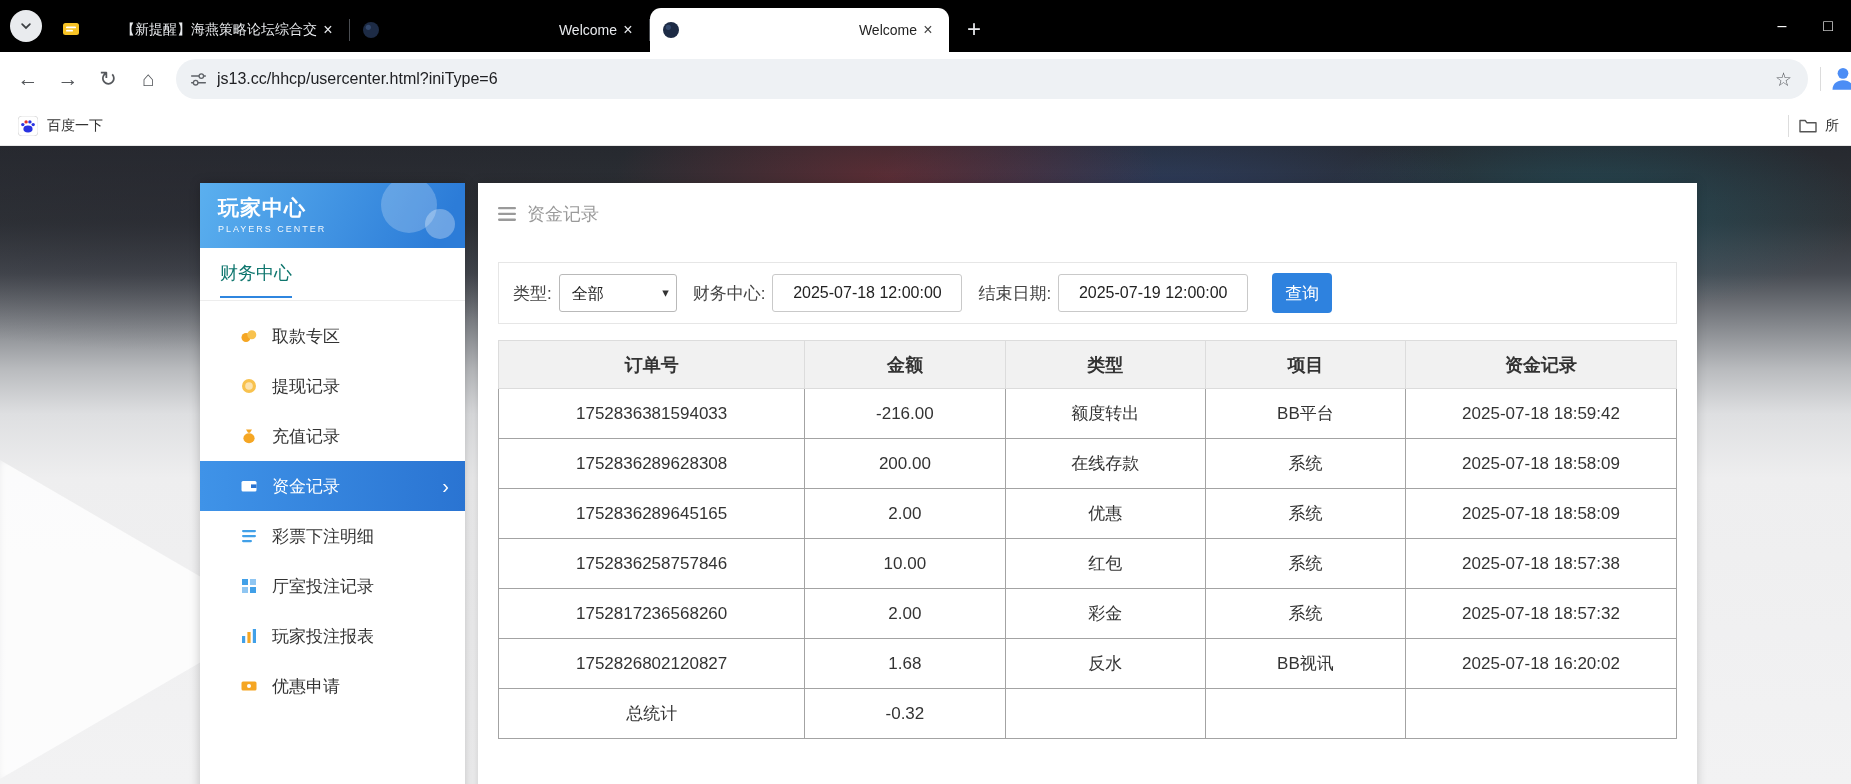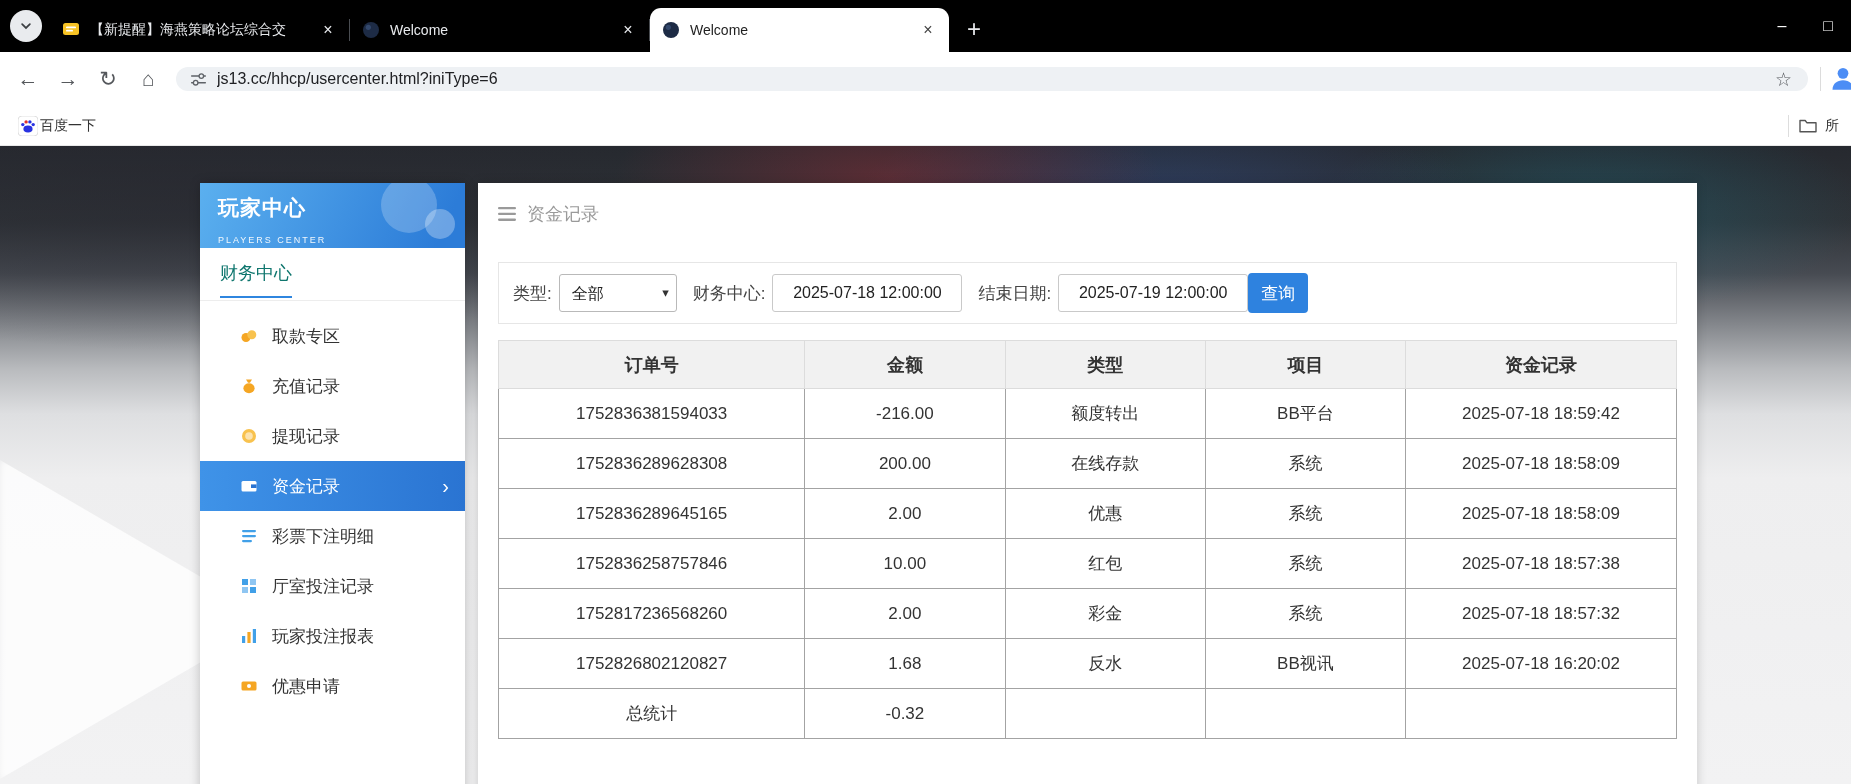--- a/index.html
+++ b/index.html
@@ -6,40 +6,40 @@
   html,body { width:1851px; height:784px; overflow:hidden; }
   body { font-family:"Liberation Sans","DejaVu Sans",sans-serif; background:#fff; }
   .screen { position:relative; width:1851px; height:784px; overflow:hidden; background:#fff; }
 
   
   .tab-strip { position:absolute; top:0; left:0; right:0; height:52px; background:#000; display:flex; align-items:flex-end; }
   .tab-menu-btn { width:32px; height:32px; margin:0 8px 10px 10px; border-radius:50%; background:#e9ebee; border:none; display:flex; align-items:center; justify-content:center; cursor:pointer; }
   .tab { width:299px; height:44px; display:flex; align-items:center; padding:0 10px 0 12px; color:#e8eaed; font-size:14px; border-radius:11px 11px 0 0; position:relative; cursor:pointer; }
   .tab.active { background:#fff; color:#1f1f1f; }
   .tab .favicon { width:18px; height:18px; margin-right:10px; flex:0 0 auto; }
-  .tab .tab-title { flex:1; white-space:nowrap; overflow:hidden; }
+  .tab .tab-title { flex:1; white-space:nowrap; overflow:hidden;text-align:right; }
   .tab .tab-close { width:22px; height:22px; border-radius:50%; display:flex; align-items:center; justify-content:center; font-size:16px; line-height:1; cursor:pointer; }
   .tab.active .tab-close { color:#444; }
   .tab-sep { width:1px; height:22px; background:#4a4d52; margin-bottom:11px; }
   .new-tab-btn { width:34px; height:34px; margin:0 0 6px 8px; background:none; border:none; color:#e8eaed; font-size:24px; line-height:1; cursor:pointer; }
   .win-controls { position:absolute; right:0; top:0; height:52px; display:flex; }
   .win-btn { width:46px; height:52px; background:none; border:none; color:#fff; font-size:16px; display:flex; align-items:center; justify-content:center; cursor:pointer; }
 
   
   .nav-bar { position:absolute; top:52px; left:0; right:0; height:54px; background:#fff; display:flex; align-items:center; padding:0 8px; }
   .nav-icon { width:40px; height:40px; border:none; background:none; border-radius:50%; font-size:21px; color:#55585c; display:flex; align-items:center; justify-content:center; cursor:pointer; flex:0 0 auto; }
-  .url-pill { flex:1; height:24px; background:#eef1f4; border-radius:20px; margin:8px 8px; display:flex; align-items:center; padding:0 14px; cursor:text; }
+  .url-pill { flex:1; height:40px; background:#eef1f4; border-radius:20px; margin:8px 8px; display:flex; align-items:center; padding:0 14px; cursor:text; }
   .url-text { flex:1; margin-left:10px; font-size:16px; color:#202124; white-space:nowrap; overflow:hidden; }
   .star-btn { background:none; border:none; font-size:19px; color:#55585c; cursor:pointer; padding:0 2px; }
   .nav-sep { width:1px; height:24px; background:#dcdcdc; margin:0 8px 0 4px; }
   .profile-btn { background:none; border:none; cursor:pointer; margin-right:-14px; flex:0 0 auto; }
 
   
   .bookmarks-bar { position:absolute; top:106px; left:0; right:0; height:40px; background:#fff; border-bottom:1px solid #e9e9e9; display:flex; align-items:center; padding:0 12px; }
-  .bookmark-item { display:flex; align-items:center; gap:2px; font-size:14px; color:#333; cursor:pointer; padding:4px 6px; border-radius:6px; }
+  .bookmark-item { display:flex; align-items:center; gap:9px; font-size:14px; color:#333; cursor:pointer; padding:4px 6px; border-radius:6px; }
   .bm-right { margin-left:auto; display:flex; align-items:center; gap:10px; }
   .bm-sep { width:1px; height:22px; background:#ddd; }
   .bm-folder { display:flex; align-items:center; gap:8px; font-size:14px; color:#333; cursor:pointer; white-space:nowrap; }
 
   
   .page { position:absolute; top:146px; left:0; width:1851px; height:638px; overflow:hidden; background:#f1f1f2; }
   .bg-photo { position:absolute; inset:0;
     background:
       radial-gradient(ellipse 420px 150px at 48% 5%, rgba(150,45,55,.45), transparent 65%),
       radial-gradient(ellipse 480px 170px at 63% 9%, rgba(50,85,160,.40), transparent 65%),
@@ -47,21 +47,21 @@
       radial-gradient(ellipse 700px 220px at 10% 8%, rgba(40,40,48,.55), transparent 70%),
       linear-gradient(180deg,#26292f 0%,#2f3338 12%,#474b52 20%,#84878c 28%,#b9bbbe 35%,#dedfe1 42%,#eeeeef 52%,#f2f2f3 100%);
   }
   .bg-triangle { position:absolute; left:0; top:314px; width:274px; height:319px; background:rgba(255,255,255,.78);
     clip-path:polygon(0 0, 100% 50%, 0 100%); filter:blur(3px); }
 
   
   .sidebar { position:absolute; left:200px; top:37px; width:265px; height:700px; background:#fff; box-shadow:0 0 10px rgba(0,0,0,.22); }
   .side-header { height:65px; background:linear-gradient(115deg,#5bb0ef 0%,#2c7cd8 90%); color:#fff; padding:11px 0 0 18px; position:relative; overflow:hidden; }
   .side-title { font-size:21px; font-weight:bold; letter-spacing:1px; }
-  .side-sub { font-size:9px; letter-spacing:2px; opacity:.92; margin-top:13px; }
+  .side-sub { font-size:9px; letter-spacing:2px; opacity:.92; margin-top:2px; }
   .deco-circle { position:absolute; border-radius:50%; background:rgba(255,255,255,.22); }
   .dc1 { width:56px; height:56px; right:28px; top:-6px; }
   .dc2 { width:30px; height:30px; right:10px; top:26px; background:rgba(255,255,255,.30); }
   .side-section { height:53px; padding:13px 0 0 20px; border-bottom:1px solid #ededed; }
   .side-section-label { display:inline-block; color:#0f766e; font-size:18px; padding-bottom:11px; border-bottom:2px solid #2f86df; margin-bottom:-1px; }
   .menu { padding-top:10px; }
   .menu-item { height:50px; display:flex; align-items:center; padding-left:40px; font-size:17px; color:#333; cursor:pointer; position:relative; }
   .menu-item .mi-icon { width:18px; height:18px; margin-right:14px; display:flex; flex:0 0 auto; }
   .menu-item.active { background:linear-gradient(90deg,#3f93e8,#2a74d2); color:#fff; }
   .menu-item .chev { position:absolute; right:16px; font-size:20px; color:#fff; }
@@ -69,21 +69,21 @@
   
   .main-card { position:absolute; left:478px; top:37px; width:1219px; height:700px; background:#fff; box-shadow:0 0 10px rgba(0,0,0,.18); padding:0 20px; }
   .card-header { height:62px; display:flex; align-items:center; gap:11px; color:#9a9a9a; font-size:18px; }
   .filter-box { margin-top:17px; height:62px; border:1px solid #e6e6e6; display:flex; align-items:center; padding:0 14px; font-size:17px; color:#444; }
   .flt-label { margin-right:7px; white-space:nowrap; }
   .flt-gap { margin-left:16px; }
   .select-wrap { position:relative; }
   .type-select { -webkit-appearance:none; appearance:none; width:118px; height:38px; border:1px solid #b9b9b9; border-radius:3px; background:#fff; font-size:16px; color:#222; padding:0 24px 0 12px; font-family:inherit; }
   .select-arrow { position:absolute; right:8px; top:50%; transform:translateY(-54%); font-size:13px; color:#333; pointer-events:none; }
   .date-input { width:190px; height:38px; border:1px solid #c9c9c9; border-radius:3px; font-size:16px; color:#222; text-align:center; font-family:inherit; background:#fff; }
-  .btn-search { margin-left:0; width:60px; height:40px; background:#2e82df; color:#fff; border:none; border-radius:4px; font-size:17px; cursor:pointer; font-family:inherit; }
+  .btn-search { margin-left:24px; width:60px; height:40px; background:#2e82df; color:#fff; border:none; border-radius:4px; font-size:17px; cursor:pointer; font-family:inherit; }
 
   .data-table { width:100%; border-collapse:collapse; margin-top:16px; table-layout:fixed; }
   .data-table th { height:48px; background:#f1f1f1; border:1px solid #dcdcdc; font-size:18px; font-weight:bold; color:#333; text-align:center;margin-left:16px; }
   .data-table td { height:50px; border:1px solid #a3a3a3; font-size:17px; color:#333; text-align:center; white-space:nowrap; }
 </style>
 </head>
 <body>
 
 <div class="screen">
 
@@ -201,34 +201,34 @@
               <svg viewBox="0 0 18 18" width="18" height="18">
                 <circle cx="6" cy="10.5" r="4.5" fill="#f5a623"></circle>
                 <circle cx="11.8" cy="7.8" r="4.5" fill="#f8c24e"></circle>
               </svg>
             </span>
           <span>取款专区</span>
         </div>
         <div class="menu-item">
           <span class="mi-icon">
               <svg viewBox="0 0 18 18" width="18" height="18">
+                <circle cx="9" cy="9" r="7" fill="#f8c24e"></circle>
+                <circle cx="9" cy="9" r="3.8" fill="#fff" opacity=".55"></circle>
+              </svg>
+            </span>
+          <span>提现记录</span>
+        </div>
+        <div class="menu-item">
+          <span class="mi-icon">
+              <svg viewBox="0 0 18 18" width="18" height="18">
                 <path d="M6 2.5h6l-2 3.2H8z" fill="#f5a623"></path>
                 <ellipse cx="9" cy="11.3" rx="5.6" ry="5" fill="#f5a623"></ellipse>
               </svg>
             </span>
           <span>充值记录</span>
-        </div>
-        <div class="menu-item">
-          <span class="mi-icon">
-              <svg viewBox="0 0 18 18" width="18" height="18">
-                <circle cx="9" cy="9" r="7" fill="#f8c24e"></circle>
-                <circle cx="9" cy="9" r="3.8" fill="#fff" opacity=".55"></circle>
-              </svg>
-            </span>
-          <span>提现记录</span>
         </div>
         <div class="menu-item active">
           <span class="mi-icon">
               <svg viewBox="0 0 18 18" width="18" height="18">
                 <rect x="1.5" y="4" width="15" height="10.5" rx="1.5" fill="#fff"></rect>
                 <rect x="11" y="7.4" width="5.5" height="3.6" fill="#2a74d2"></rect>
               </svg>
             </span>
           <span>资金记录</span>
           <span class="chev">›</span>

